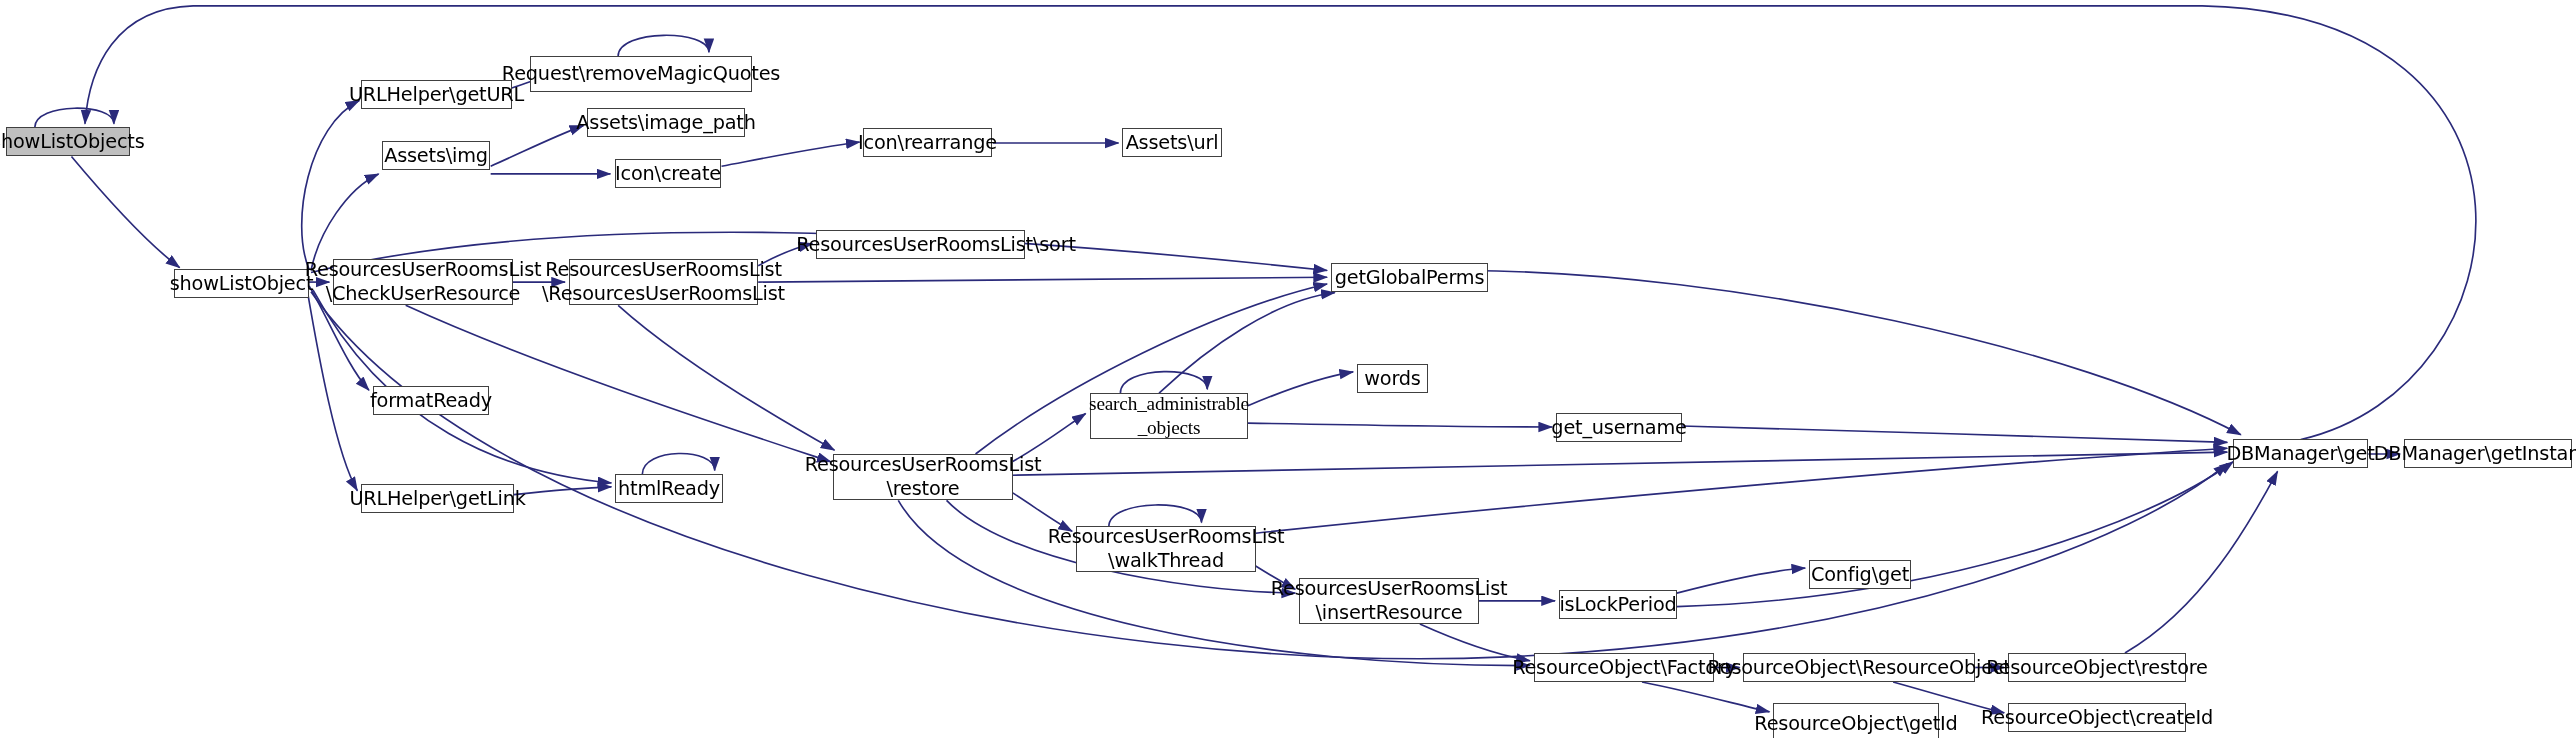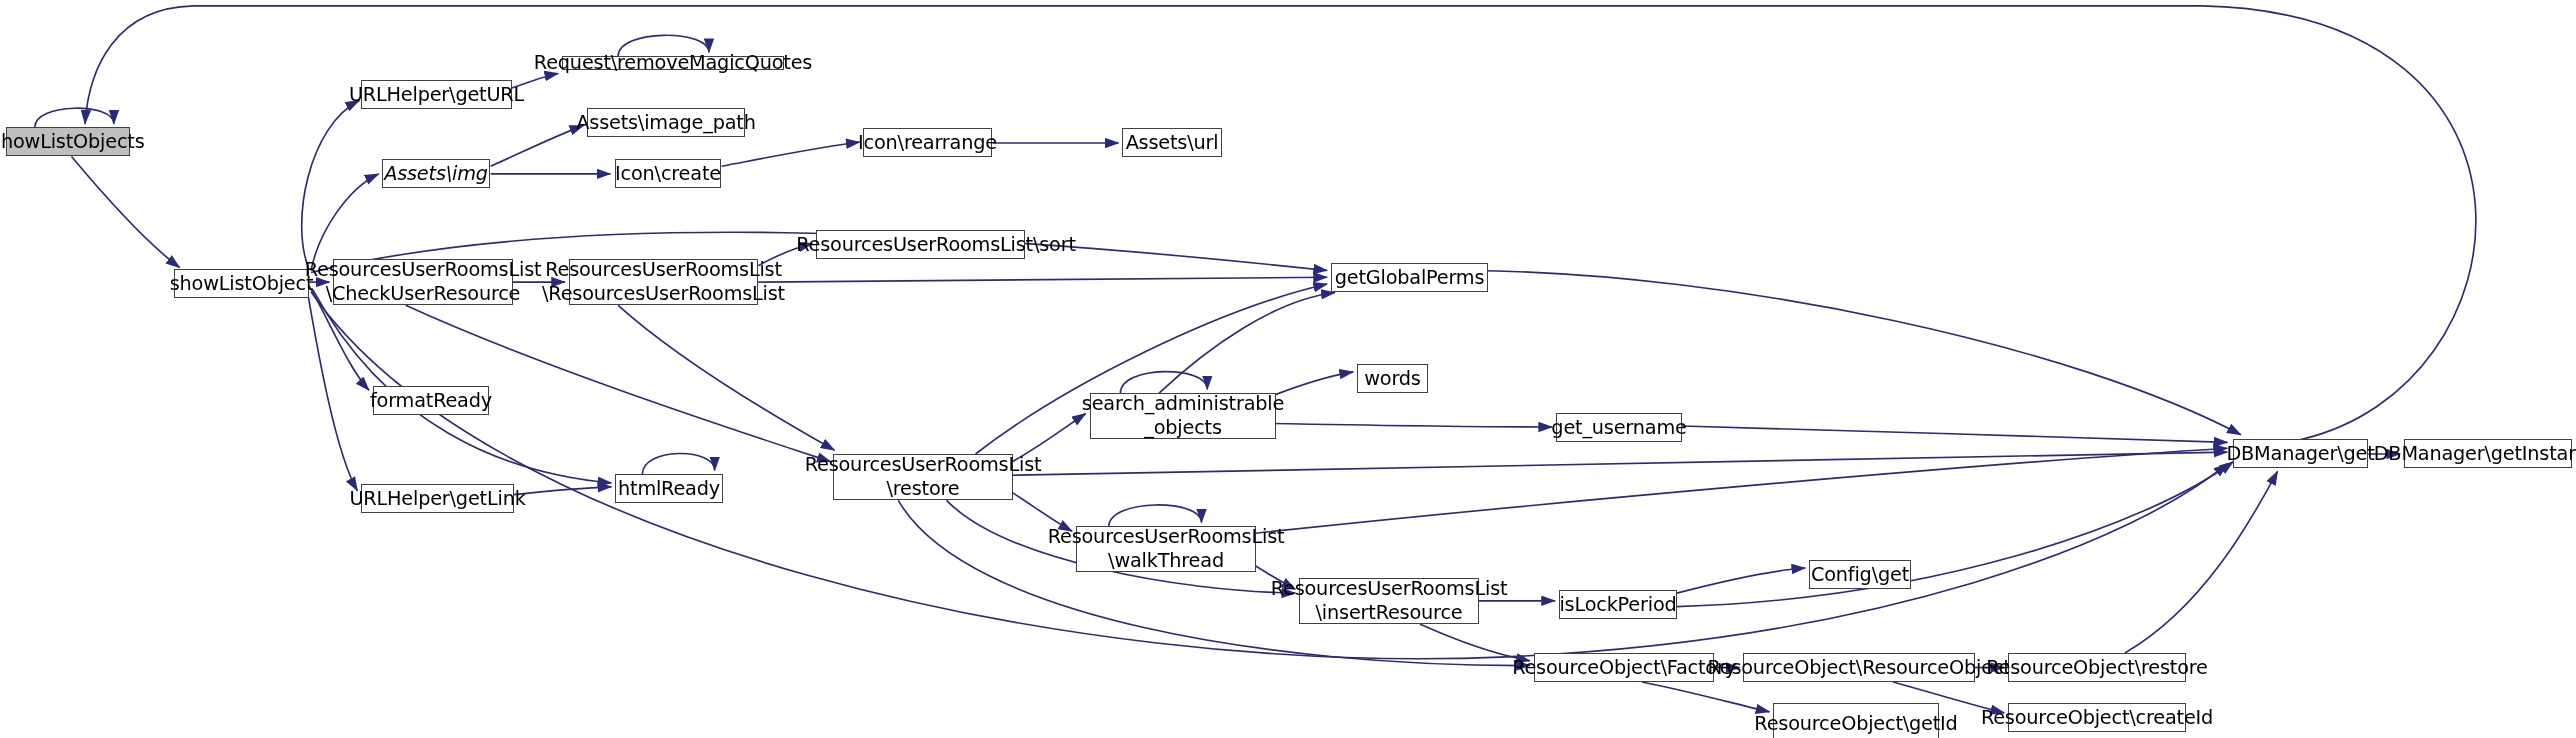--- a/index.html
+++ b/index.html
@@ -155,39 +155,39 @@
       <path d="M 1960,706 C 2010,720 2050,732 2075,738"></path>
 
       <path d="M 2200,676 C 2280,630 2330,540 2358,488"></path>
 
       <path d="M 2452,470 L 2485,470"></path>
     </g>
   </svg>
 
   <div class="node root" style="left:5.8px;  top:127px; width:124px; height:29px;">showListObjects</div>
   <div class="node" style="left:361px;top:80px;  width:151px; height:29px;">URLHelper\getURL</div>
-  <div class="node" style="left:562px;top:56px;  width:222px; height:14px;">Request\removeMagicQuotes</div>
+  <div class="node" style="left:530px;top:56px;  width:222px; height:36px;">Request\removeMagicQuotes</div>
   <div class="node" style="left:587px;top:108px; width:158px; height:29px;">Assets\image_path</div>
-  <div class="node" style="left:382px;top:159px; width:108px; height:29px;font-style:italic;">Assets\img</div>
+  <div class="node" style="left:382px;top:141px; width:108px; height:29px;">Assets\img</div>
   <div class="node" style="left:615px;top:159px; width:106px; height:29px;">Icon\create</div>
   <div class="node" style="left:863px;top:128px; width:129px; height:29px;">Icon\rearrange</div>
   <div class="node" style="left:1122px;top:128px;width:100px; height:29px;">Assets\url</div>
   <div class="node" style="left:174px;top:269px; width:135px; height:29px;">showListObject</div>
   <div class="node two-line" style="left:333px;top:259px;width:180px;height:46px;">ResourcesUserRoomsList
 \CheckUserResource</div>
   <div class="node two-line" style="left:569px;top:259px;width:189px;height:46px;">ResourcesUserRoomsList
 \ResourcesUserRoomsList</div>
   <div class="node" style="left:816px;top:230px; width:209px; height:29px;padding-left:31px;">ResourcesUserRoomsList\sort</div>
   <div class="node" style="left:1331px;top:263px;width:157px; height:29px;">getGlobalPerms</div>
   <div class="node" style="left:373px;top:386px; width:116px; height:29px;">formatReady</div>
   <div class="node" style="left:361px;top:484px; width:153px; height:29px;">URLHelper\getLink</div>
   <div class="node" style="left:615px;top:474px; width:108px; height:29px;">htmlReady</div>
   <div class="node two-line" style="left:833px;top:454px;width:180px;height:46px;">ResourcesUserRoomsList
 \restore</div>
-  <div class="node two-line" style="left:1090px;top:393px;width:186px;height:46px;">search_administrable
+  <div class="node two-line" style="left:1090px;top:393px;width:158px;height:46px;font-family:Liberation Serif, serif;">search_administrable
 _objects</div>
   <div class="node" style="left:1357px;top:364px;width:71px;  height:29px;">words</div>
   <div class="node" style="left:1556px;top:413px;width:126px; height:29px;">get_username</div>
   <div class="node two-line" style="left:1076px;top:526px;width:180px;height:46px;">ResourcesUserRoomsList
 \walkThread</div>
   <div class="node two-line" style="left:1299px;top:578px;width:180px;height:46px;">ResourcesUserRoomsList
 \insertResource</div>
   <div class="node" style="left:1559px;top:590px;width:118px; height:29px;">isLockPeriod</div>
   <div class="node" style="left:1809px;top:560px;width:102px; height:29px;">Config\get</div>
   <div class="node" style="left:1534px;top:653px;width:180px; height:29px;">ResourceObject\Factory</div>

